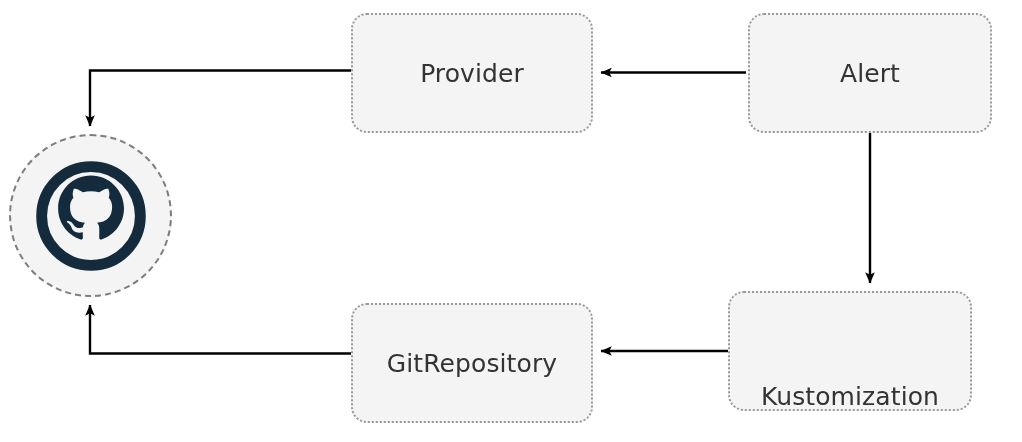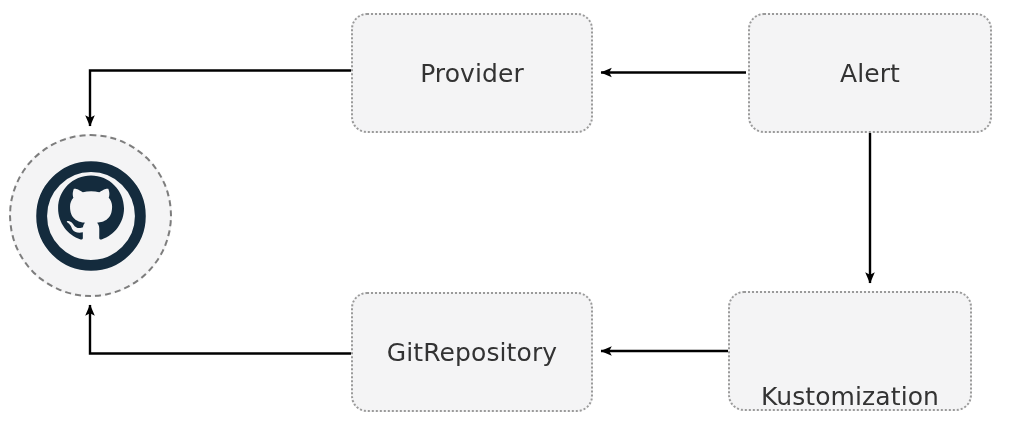--- a/index.html
+++ b/index.html
@@ -81,21 +81,21 @@
   </div>
 
   <div class="node-box" style="left:351px;top:13px;width:242px;height:120px;">
     <span class="node-label">Provider</span>
   </div>
 
   <div class="node-box" style="left:748px;top:13px;width:244px;height:120px;align-items:center;">
     <span class="node-label">Alert</span>
   </div>
 
-  <div class="node-box" style="left:351px;top:292px;width:242px;height:120px;">
+  <div class="node-box" style="left:351px;top:303px;width:242px;height:120px;">
     <span class="node-label">GitRepository</span>
   </div>
 
   <div class="node-box" style="left:728px;top:291px;width:244px;height:120px;align-items:flex-end;">
     <span class="node-label">Kustomization</span>
   </div>
 
 </div>
 
 </body></html>

